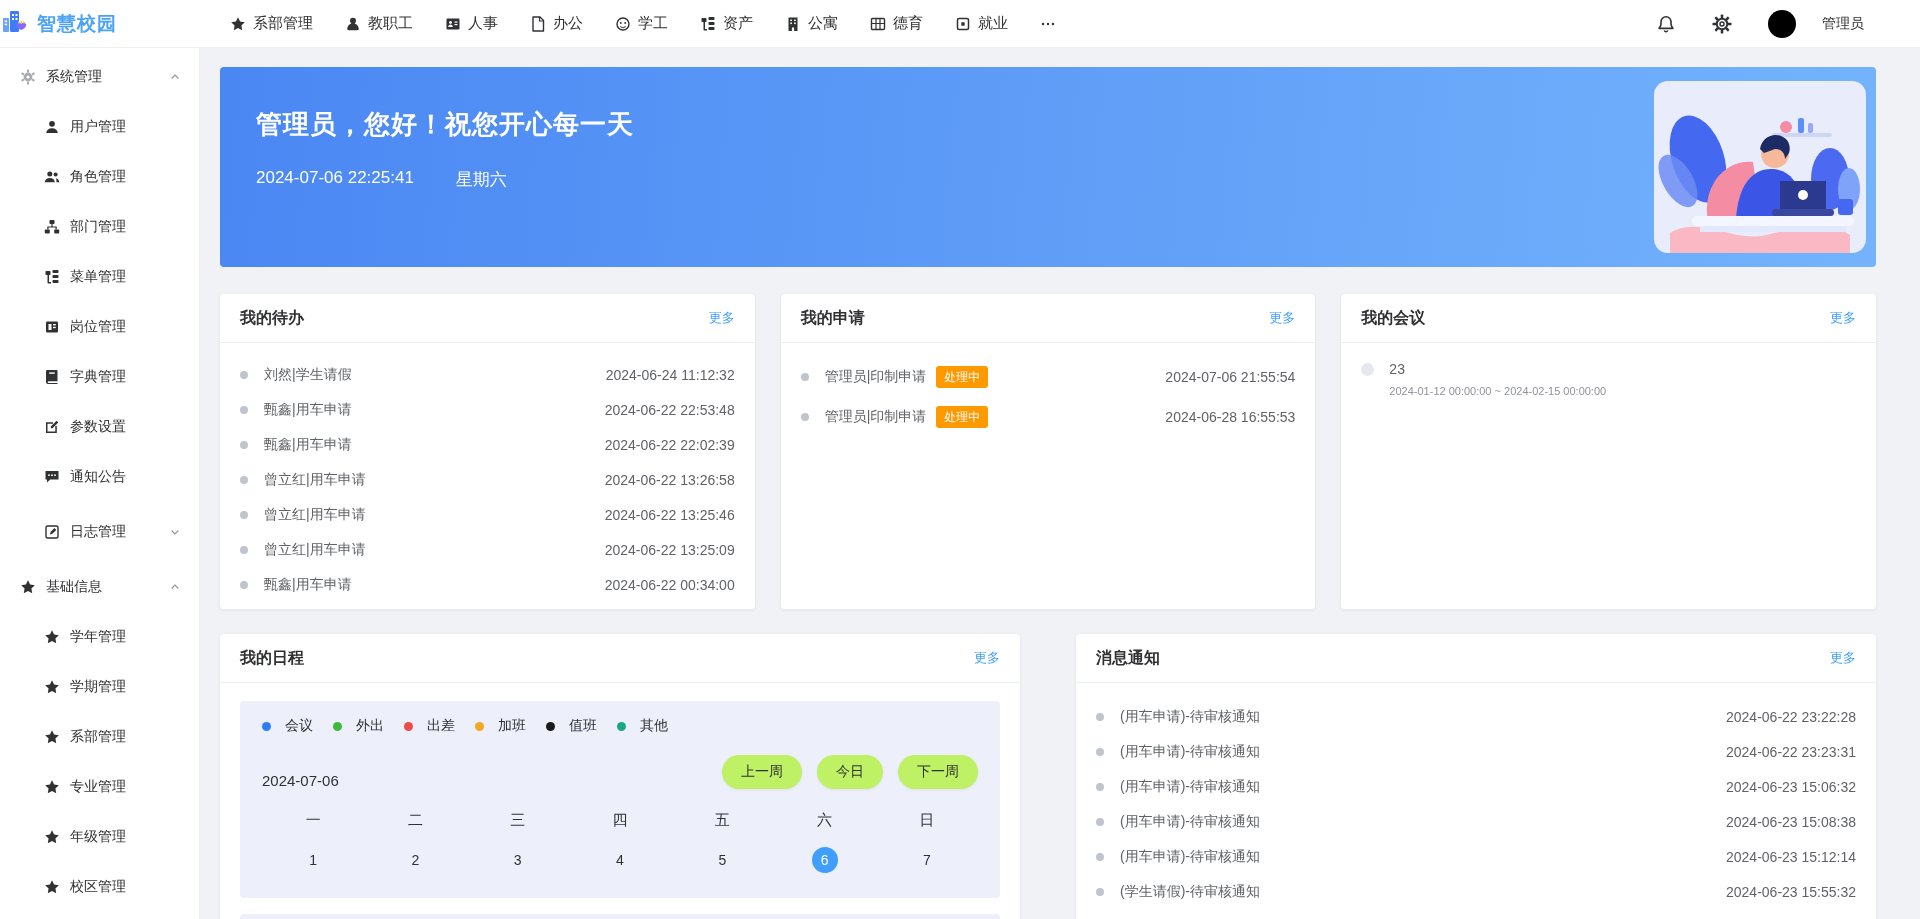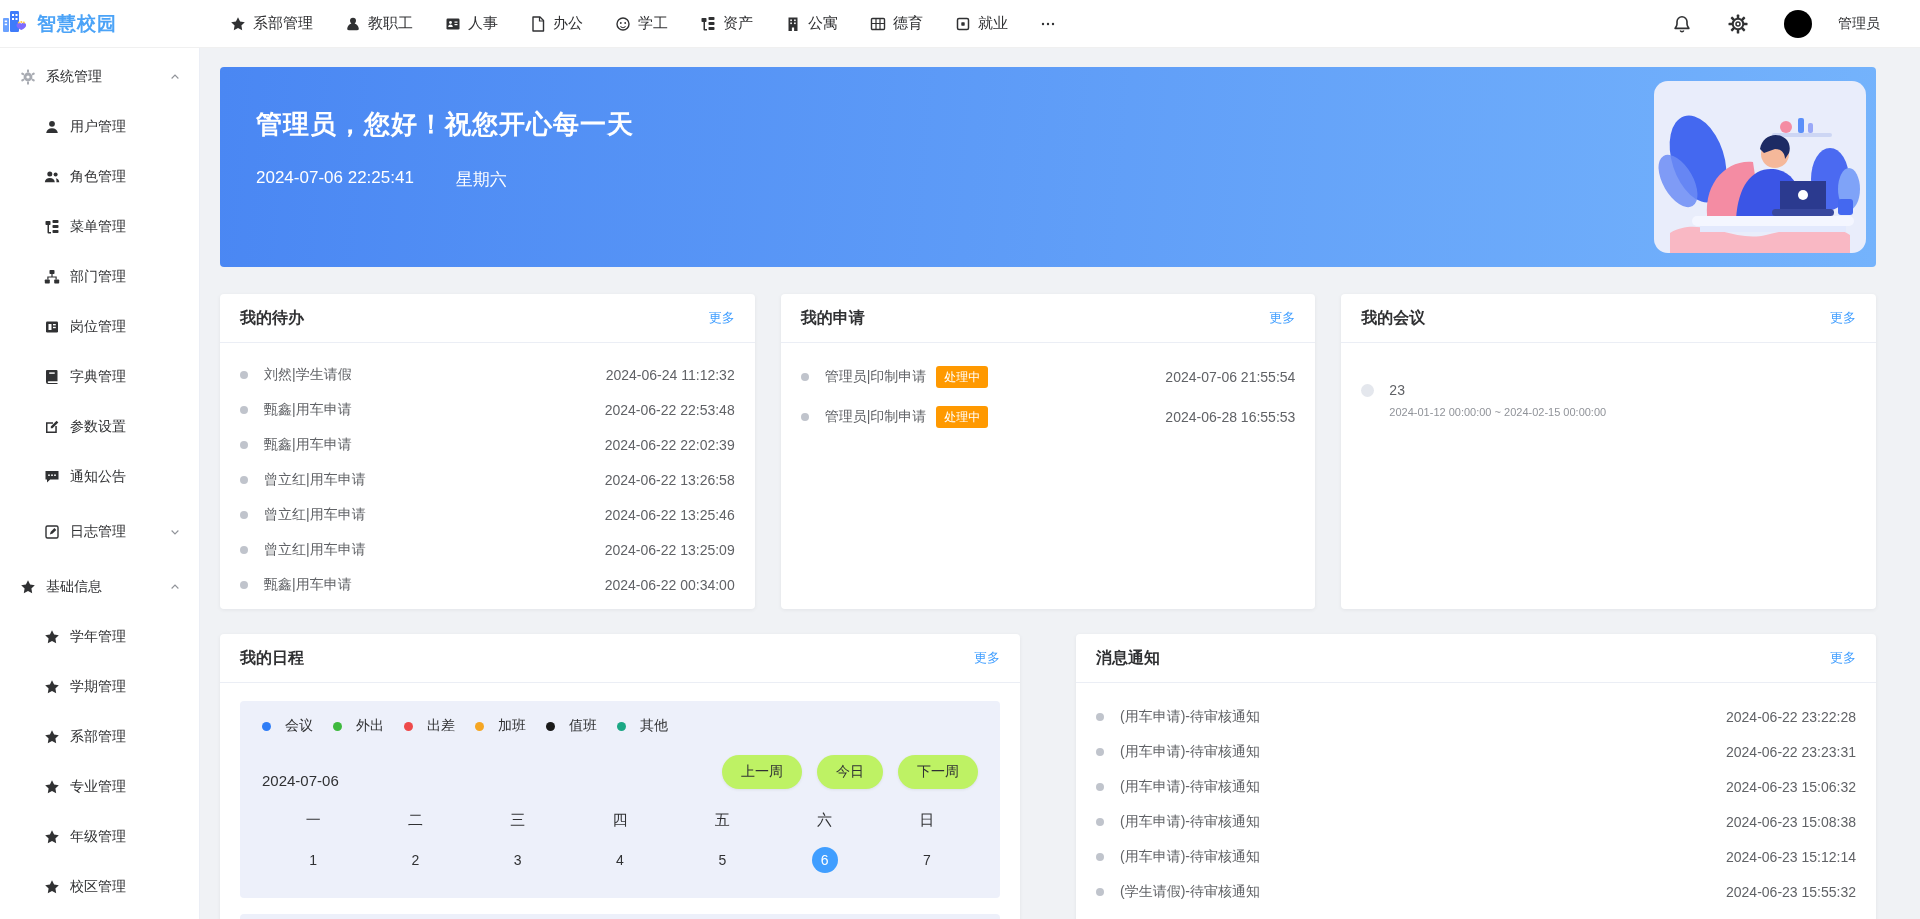--- a/index.html
+++ b/index.html
@@ -7,21 +7,21 @@
               font-family:"Liberation Sans","DejaVu Sans",sans-serif; }
 
   
   .topnav { position:fixed; top:0; left:0; width:1920px; height:48px; background:#fff;
             border-bottom:1px solid #f0f0f0; display:flex; align-items:center; z-index:20; }
   .logo { width:200px; display:flex; align-items:center; flex:none; }
   .logo-text { color:#4ba3f7; font-size:19px; font-weight:bold; margin-left:9px; letter-spacing:1px; }
   .nav-items { display:flex; align-items:center; gap:32px; margin-left:30px; }
   .nav-item { display:flex; align-items:center; gap:7px; color:#303133; font-size:15px; cursor:pointer; height:48px; }
   .nav-item .ic { display:flex; align-items:center; }
-  .nav-right { margin-left:auto; display:flex; align-items:center; gap:36px; padding-right:40px; }
+  .nav-right { margin-left:auto; display:flex; align-items:center; gap:36px; padding-right:56px; }
   .avatar { width:28px; height:28px; border-radius:50%; background:#000; }
   .user-name { font-size:14px; color:#303133; margin-left:-10px; }
   .tool-ic { display:flex; align-items:center; cursor:pointer; }
 
   
   .sidebar { position:fixed; top:48px; left:0; width:200px; height:871px; background:#fff;
              border-right:1px solid #ebeef5; padding-top:4px; z-index:10; }
   .side-row { height:50px; display:flex; align-items:center; padding:0 18px 0 20px;
               color:#303133; font-size:14px; cursor:pointer; }
   .side-row .ic { display:flex; align-items:center; margin-right:10px; color:#303133; }
@@ -50,21 +50,21 @@
   .card-body { padding:14px 20px 0; }
 
   .list-row { display:flex; align-items:center; height:35px; cursor:pointer; }
   .list-row.tall { height:40px; }
   .dot { width:8px; height:8px; border-radius:50%; background:#c0c4cc; margin-right:16px; flex:none; }
   .row-label { font-size:14px; color:#606266; white-space:nowrap; }
   .row-time { margin-left:auto; font-size:14px; color:#606266; white-space:nowrap; }
   .badge { background:#ff9900; color:#fff; font-size:12px; line-height:12px; padding:5px 8px;
            border-radius:3px; margin-left:10px; }
 
-  .meet-row { display:flex; padding-top:4px; cursor:pointer;margin-top:21px; }
+  .meet-row { display:flex; padding-top:4px; cursor:pointer; }
   .meet-dot { width:13px; height:13px; border-radius:50%; background:#e4e7ed; margin-right:15px; margin-top:2px; flex:none; }
   .meet-label { font-size:14px; color:#606266; }
   .meet-time { font-size:11px; color:#909399; margin-top:8px; }
 
   .cards-row2 { display:flex; gap:56px; margin-top:25px; }
   .cards-row2 .card { flex:1 1 0; height:370px; }
 
   .sched-panel { background:#edf0fa; border-radius:4px; margin:18px 20px 0; padding:16px 22px 24px; }
   .legend { display:flex; align-items:center; gap:20px; }
   .leg { display:flex; align-items:center; gap:14px; font-size:14px; color:#303133; }
@@ -282,39 +282,39 @@
           <path d="M.8 13.2c.3-2.8 2.3-4.2 5-4.2s4.7 1.4 5 4.2z"></path>
           <circle cx="11.6" cy="5.4" r="2"></circle>
           <path d="M12.4 13.2h2.9c-.2-2.2-1.5-3.5-3.5-3.9.6 1 .9 2.3.6 3.9z"></path>
         </svg>
       </span>
     <span>角色管理</span>
   </div>
   <div class="side-row child">
     <span class="ic">
         <svg width="16" height="16" viewBox="0 0 16 16" fill="currentColor">
+          <rect x="5.5" y="1" width="5" height="4" rx="0.8"></rect>
+          <rect x="0.8" y="10.5" width="5" height="4" rx="0.8"></rect>
+          <rect x="10.2" y="10.5" width="5" height="4" rx="0.8"></rect>
+          <path d="M7.4 5h1.2v2.4h4.1v3.1h-1.2V8.6H4.5v1.9H3.3V7.4h4.1z"></path>
+        </svg>
+      </span>
+    <span>部门管理</span>
+  </div>
+  <div class="side-row child">
+    <span class="ic">
+        <svg width="16" height="16" viewBox="0 0 16 16" fill="currentColor">
           <rect x="1.5" y="2" width="5" height="4" rx="0.8"></rect>
           <rect x="8.5" y="1" width="6" height="3" rx="0.8"></rect>
           <rect x="8.5" y="6" width="6" height="3" rx="0.8"></rect>
           <rect x="8.5" y="11" width="6" height="3" rx="0.8"></rect>
           <path d="M3.5 6v7.5a1 1 0 001 1h2.5V13H5V6z"></path>
         </svg>
       </span>
     <span>菜单管理</span>
-  </div>
-  <div class="side-row child">
-    <span class="ic">
-        <svg width="16" height="16" viewBox="0 0 16 16" fill="currentColor">
-          <rect x="5.5" y="1" width="5" height="4" rx="0.8"></rect>
-          <rect x="0.8" y="10.5" width="5" height="4" rx="0.8"></rect>
-          <rect x="10.2" y="10.5" width="5" height="4" rx="0.8"></rect>
-          <path d="M7.4 5h1.2v2.4h4.1v3.1h-1.2V8.6H4.5v1.9H3.3V7.4h4.1z"></path>
-        </svg>
-      </span>
-    <span>部门管理</span>
   </div>
   <div class="side-row child">
     <span class="ic">
         <svg width="16" height="16" viewBox="0 0 16 16" fill="currentColor">
           <rect x="2" y="2.5" width="12" height="11" rx="1.2"></rect>
           <g fill="#fff">
             <rect x="4.5" y="5" width="3" height="6"></rect>
             <rect x="9" y="5" width="2.8" height="1.4"></rect>
             <rect x="9" y="7.8" width="2.8" height="1.4"></rect>
           </g>

